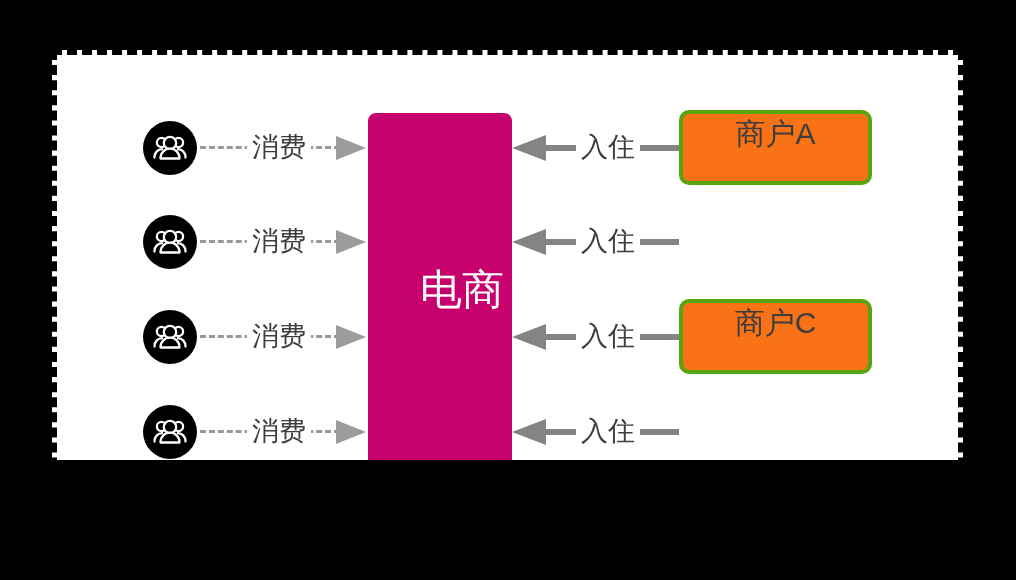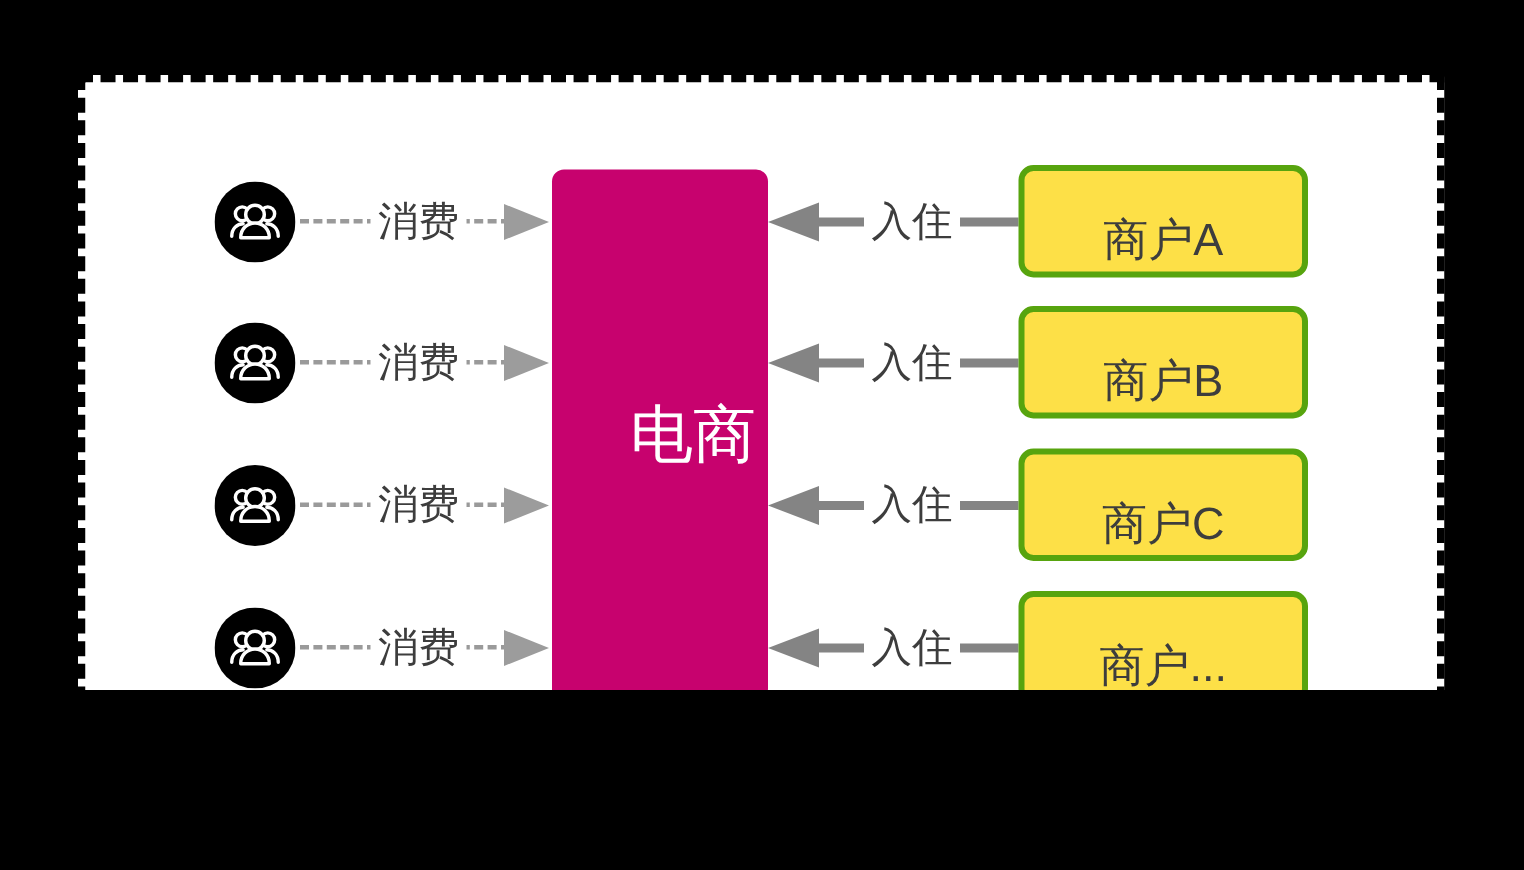--- a/index.html
+++ b/index.html
@@ -20,22 +20,22 @@
     border-top:13px solid transparent;border-bottom:13px solid transparent;border-right:34px solid #848484;}
   .solid-line{position:absolute;left:540px;top:35px;width:139px;height:6px;background:#848484;}
   .edge-label{
     position:absolute;top:38px;transform:translate(-50%,-50%);
     background:#fff;padding:0 5px;font-size:27px;color:#3D3D3D;white-space:nowrap;line-height:1.15;
   }
   .consume-label{left:279px;}
   .join-label{left:608px;}
   .merchant-box{
     position:absolute;left:679px;top:0;width:193px;height:75px;box-sizing:border-box;
-    background:#fde047;border:4px solid #57A40E;border-radius:10px;
-    display:flex;align-items:flex-end;justify-content:center;
+    background:#f97316;border:4px solid #57A40E;border-radius:10px;
+    display:flex;align-items:flex-start;justify-content:center;
   }
   .merchant-box span{font-size:30px;color:#3D3D3D;white-space:nowrap;}
   #platform{
     position:absolute;left:368px;top:113px;width:144px;height:354px;
     background:#C7026E;border-radius:8px;
     display:flex;flex-direction:column;align-items:center;justify-content:center;
   }
   #platform span{color:#fff;font-size:42px;line-height:54px;white-space:nowrap;margin-left:44px;}
 </style>
 </head>
@@ -80,23 +80,20 @@
       <svg width="54" height="54" viewBox="0 0 54 54">
           <use href="#users-glyph"></use>
         </svg>
     </div>
     <div class="dash-line"></div>
     <span class="edge-label consume-label">消费</span>
     <div class="tri-right"></div>
     <div class="solid-line"></div>
     <div class="tri-left"></div>
     <span class="edge-label join-label">入住</span>
-    <div class="merchant-box">
-      <span>商户B</span>
-    </div>
   </div>
 
   <div class="row" style="top:299px">
     <div class="user-icon">
       <svg width="54" height="54" viewBox="0 0 54 54">
           <use href="#users-glyph"></use>
         </svg>
     </div>
     <div class="dash-line"></div>
     <span class="edge-label consume-label">消费</span>
@@ -114,21 +111,18 @@
       <svg width="54" height="54" viewBox="0 0 54 54">
           <use href="#users-glyph"></use>
         </svg>
     </div>
     <div class="dash-line"></div>
     <span class="edge-label consume-label">消费</span>
     <div class="tri-right"></div>
     <div class="solid-line"></div>
     <div class="tri-left"></div>
     <span class="edge-label join-label">入住</span>
-    <div class="merchant-box">
-      <span>商户...</span>
-    </div>
   </div>
 
   <div id="platform">
     <span>电商</span>
   </div>
 </div>
 
 </body></html>

